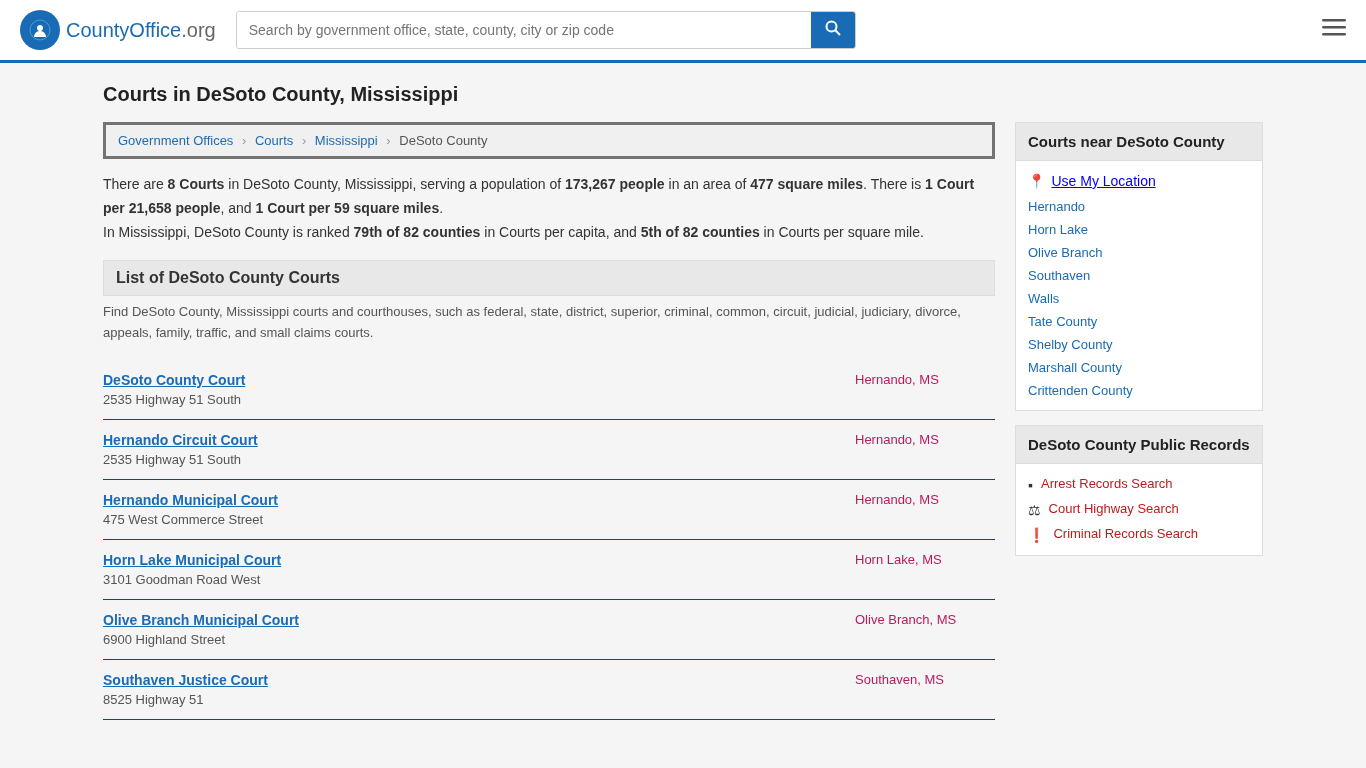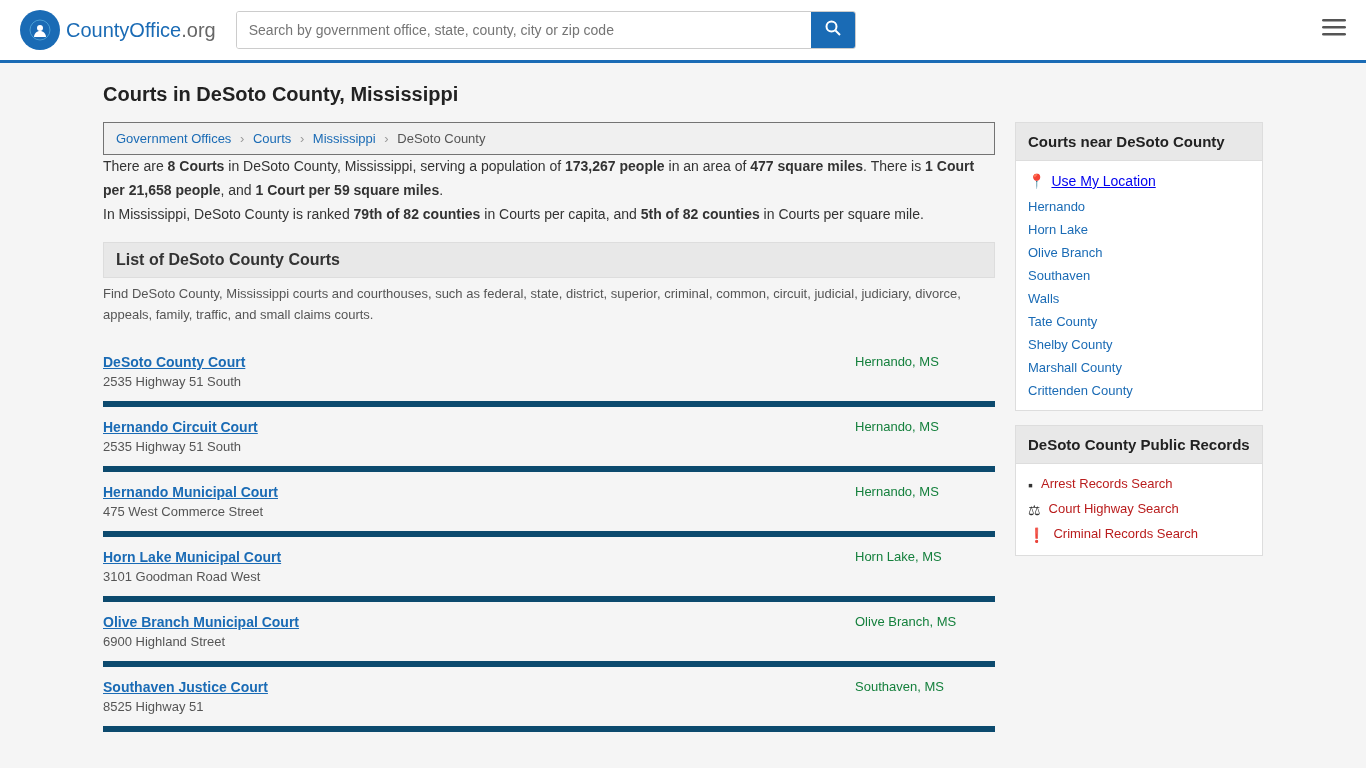--- a/index.html
+++ b/index.html
@@ -91,21 +91,22 @@
       width: 248px;
       flex-shrink: 0;
     }
 
     
     .breadcrumb {
       background: #f0f0f0;
       padding: 8px 12px;
       font-size: 13px;
       color: #555;
-      border: 1px solid #737373;
+      margin-bottom: 14px;
+      border: 3px solid #737373;
     }
     .breadcrumb a { color: #1a6bb5; text-decoration: none; }
     .breadcrumb .sep { margin: 0 5px; color: #999; }
 
     
     .stats-block {
       font-size: 14px;
       line-height: 1.7;
       margin-bottom: 10px;
       color: #333;
@@ -125,21 +126,21 @@
     
     .section-desc {
       font-size: 13px;
       color: #555;
       line-height: 1.6;
       margin-bottom: 16px;
     }
 
     
     .court-item {
-      border-bottom: 6px solid #0c4a6e;
+      border-bottom: 1px solid #0c4a6e;
       padding: 12px 0;
       display: flex;
       align-items: flex-start;
     }
     .court-info {
       flex: 1;
     }
     .court-name {
       font-size: 14px;
       font-weight: bold;
@@ -148,21 +149,21 @@
       cursor: pointer;
       display: block;
       margin-bottom: 3px;
     }
     .court-address {
       font-size: 13px;
       color: #555;
     }
     .court-location {
       font-size: 13px;
-      color: #15803d;
+      color: #be185d;
       min-width: 160px;
       text-align: left;
       padding-left: 20px;
     }
 
     
     .sidebar-section {
       background: #fff;
       border: 1px solid #ddd;
       margin-bottom: 14px;

